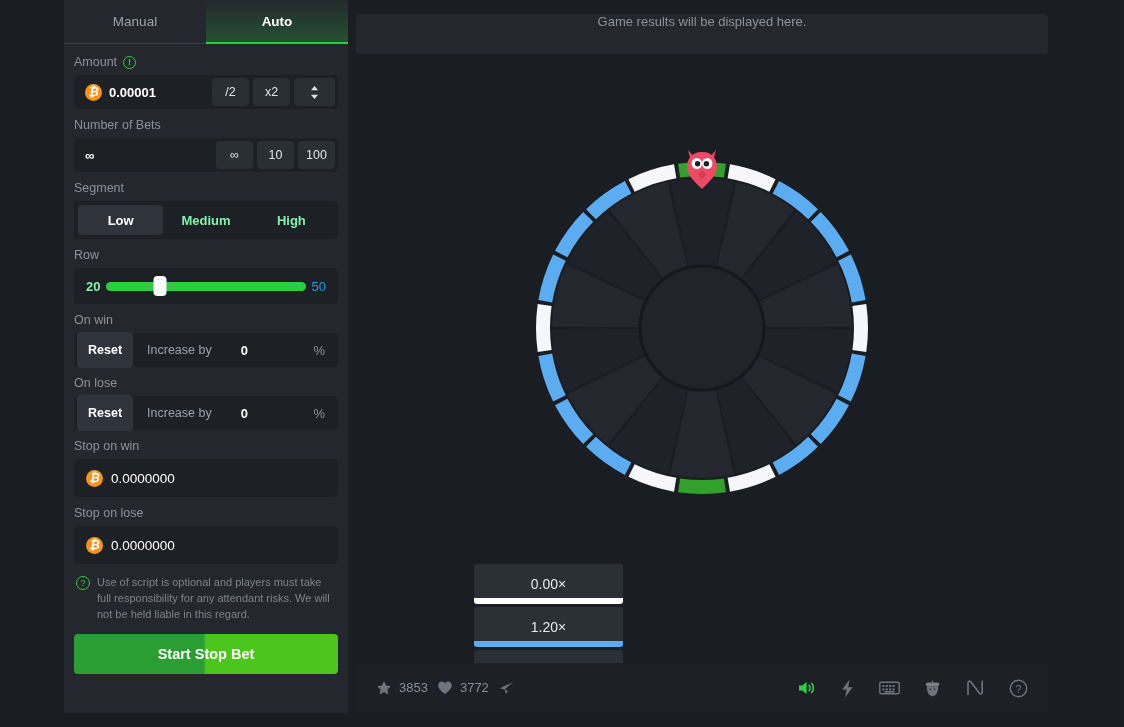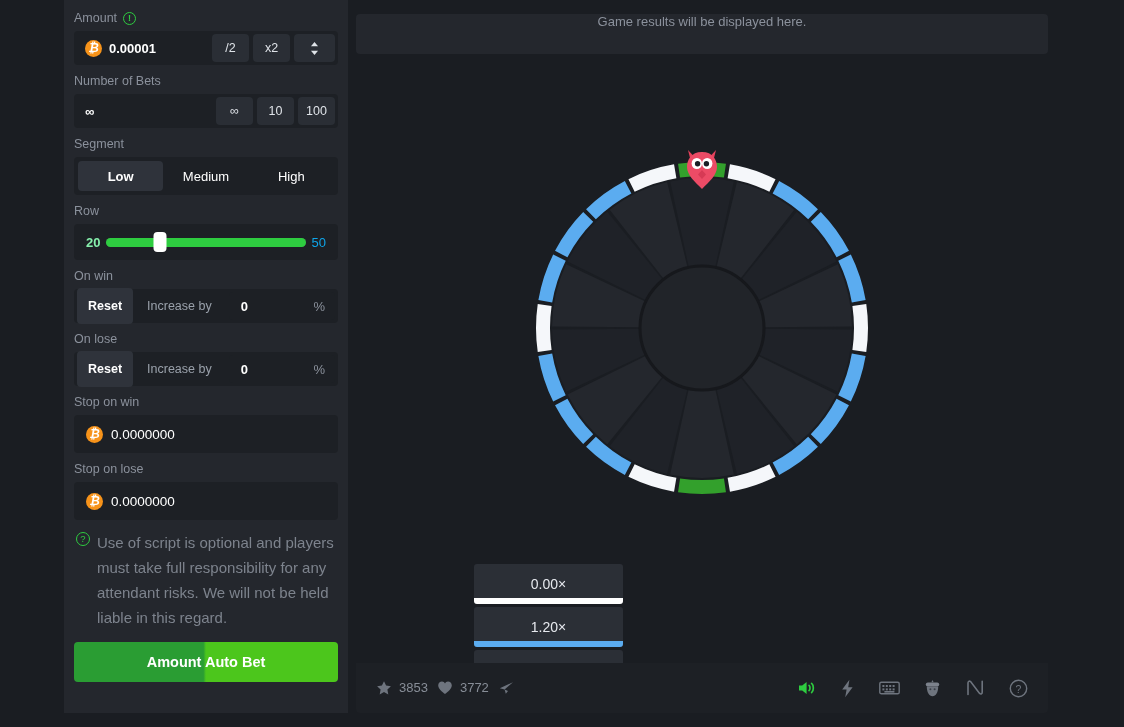--- a/index.html
+++ b/index.html
@@ -72,21 +72,21 @@
     cursor: pointer; padding: 0 7px;
   }
   .minibtn.stepper { min-width: 41px; font-size: 11px; line-height: 9px; flex-direction: column; }
 
   .seg-box {
     background: #1d2025; border-radius: 4px; height: 38px;
     display: flex; align-items: center; padding: 4px;
   }
   .seg {
     flex: 1; height: 30px; display: flex; align-items: center; justify-content: center;
-    font-size: 13px; color: #ffffff; border-radius: 4px; cursor: pointer;
+    font-size: 13px; color: #86efac; border-radius: 4px; cursor: pointer; font-weight: bold;
   }
   .seg.active { background: #2f333b; color: #ffffff; font-weight: bold; }
 
   .slider-box {
     background: #1d2025; border-radius: 4px; height: 36px;
     display: flex; align-items: center; padding: 0 12px; gap: 6px;
   }
   .slider-min { font-size: 13px; color: #86efac; font-weight: bold; }
   .slider-max { font-size: 13px; color: #0ea5e9; }
   .track {
@@ -124,21 +124,21 @@
   .stop-box {
     background: #1d2025; border-radius: 4px; height: 38px;
     display: flex; align-items: center; padding: 0 12px; gap: 8px; cursor: text;
   }
   .stop-val { font-size: 13.5px; color: #fff; font-weight: normal; }
 
   .disclaim {
     display: flex; gap: 7px; margin: 10px 2px 12px 2px;
   }
   .disclaim-txt {
-    font-size: 15px; color: #7d838d; line-height: 25px;
+    font-size: 11px; color: #7d838d; line-height: 16px;
   }
   .q-icon {
     flex: 0 0 14px; width: 14px; height: 14px; border-radius: 50%;
     border: 1.3px solid #2ecc40; color: #2ecc40; font-size: 9.5px;
     text-align: center; line-height: 12px; margin-top: 2px;
   }
 
   .start-btn {
     height: 40px; border-radius: 4px; cursor: pointer;
     background: linear-gradient(to right, #2a9d33 0%, #2a9d33 49%, #4cc61c 50%, #4cc61c 100%);
@@ -197,20 +197,28 @@
   .ficon { cursor: pointer; display: flex; align-items: center; }
   svg { display: block; }
 </style>
 </head>
 <body>
 
 <div id="app">
 
   <div class="sidebar">
 
+    <div class="tabs">
+      <div class="tab">
+        <span>Manual</span>
+      </div>
+      <div class="tab active">
+        <span>Auto</span>
+      </div>
+    </div>
 
     <div class="panel">
 
       <div class="field">
         <div class="flabel">
           <span>Amount</span>
           <span class="info-icon">!</span>
         </div>
         <div class="row-box">
           <div class="inp">
@@ -301,21 +309,21 @@
           <span class="btc">₿</span>
           <span class="stop-val">0.0000000</span>
         </div>
       </div>
 
       <div class="disclaim">
         <span class="q-icon">?</span>
         <span class="disclaim-txt">Use of script is optional and players must take full responsibility for any attendant risks. We will not be held liable in this regard.</span>
       </div>
 
-      <div class="start-btn">Amount Auto Bet</div>
+      <div class="start-btn">Start Stop Bet</div>
     </div>
   </div>
 
   <div class="main">
     <div class="results-bar">
       <span>Game results will be displayed here.</span>
     </div>
 
     <div class="stage">
       <div class="wheel-wrap">

